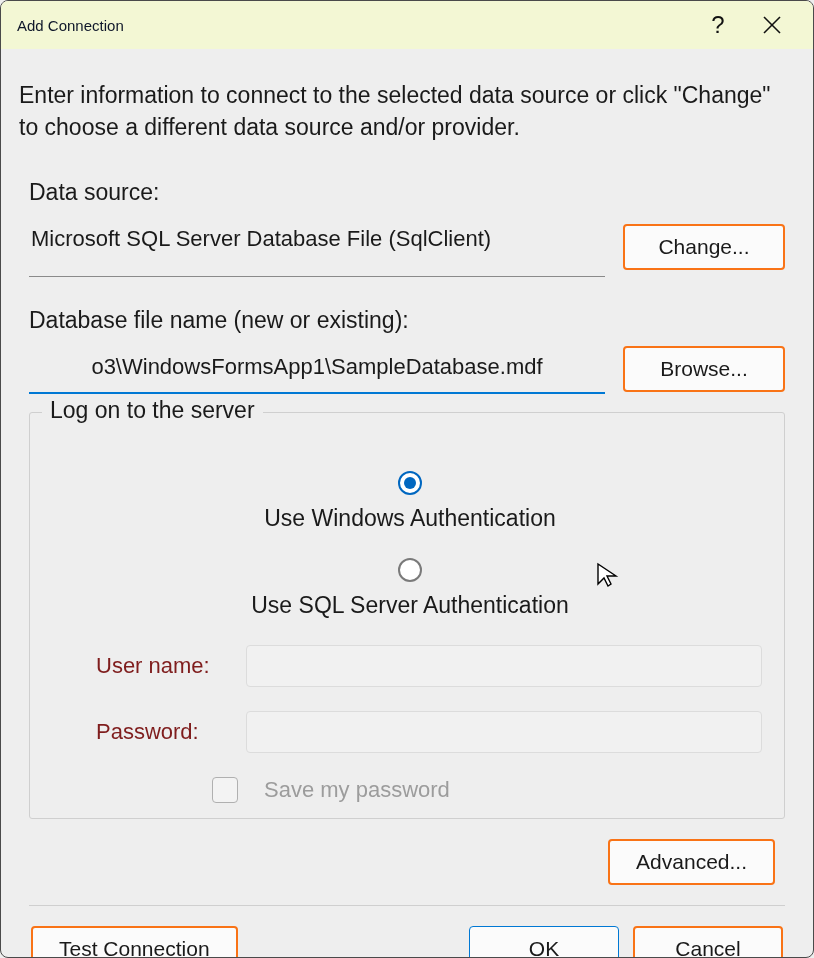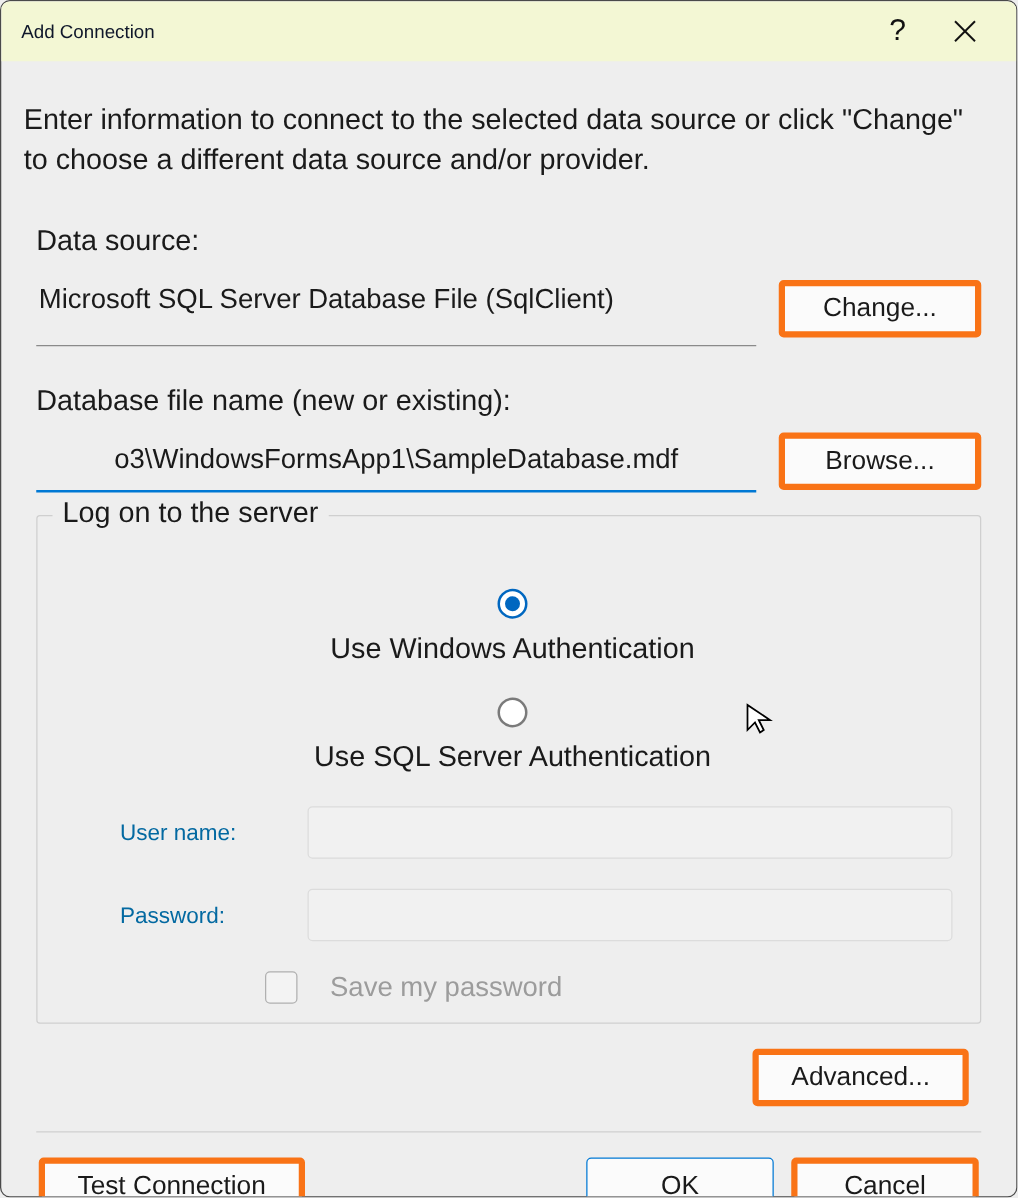--- a/index.html
+++ b/index.html
@@ -88,21 +88,21 @@
     border-bottom: 2px solid #0078d4;
     background: transparent;
     font-size: 22px;
     color: #1a1a1a;
     padding: 2px 2px 4px 2px;
     outline: none;
     text-align: center;
   }
   .btn {
     background: #fbfbfb;
-    border: 5px solid #f97316;
+    border: 2px solid #f97316;
     border-radius: 4px;
     height: 46px;
     padding: 0 26px;
     font-size: 21px;
     color: #1a1a1a;
     cursor: pointer;
     display: inline-flex;
     align-items: center;
     justify-content: center;
     white-space: nowrap;
@@ -161,22 +161,22 @@
     margin-left: 38px;
     margin-top: 14px;
   }
   .cred-row {
     display: flex;
     align-items: center;
     margin-bottom: 24px;
   }
   .cred-label {
     width: 150px;
-    font-size: 18px;
-    color: #0369a1;
+    font-size: 22px;
+    color: #7f1d1d;
   }
   .cred-input {
     flex: 1;
     height: 40px;
     background: #f1f1f1;
     border: 1px solid #dcdcdc;
     border-radius: 4px;
     outline: none;
     font-size: 20px;
     padding: 0 10px;

